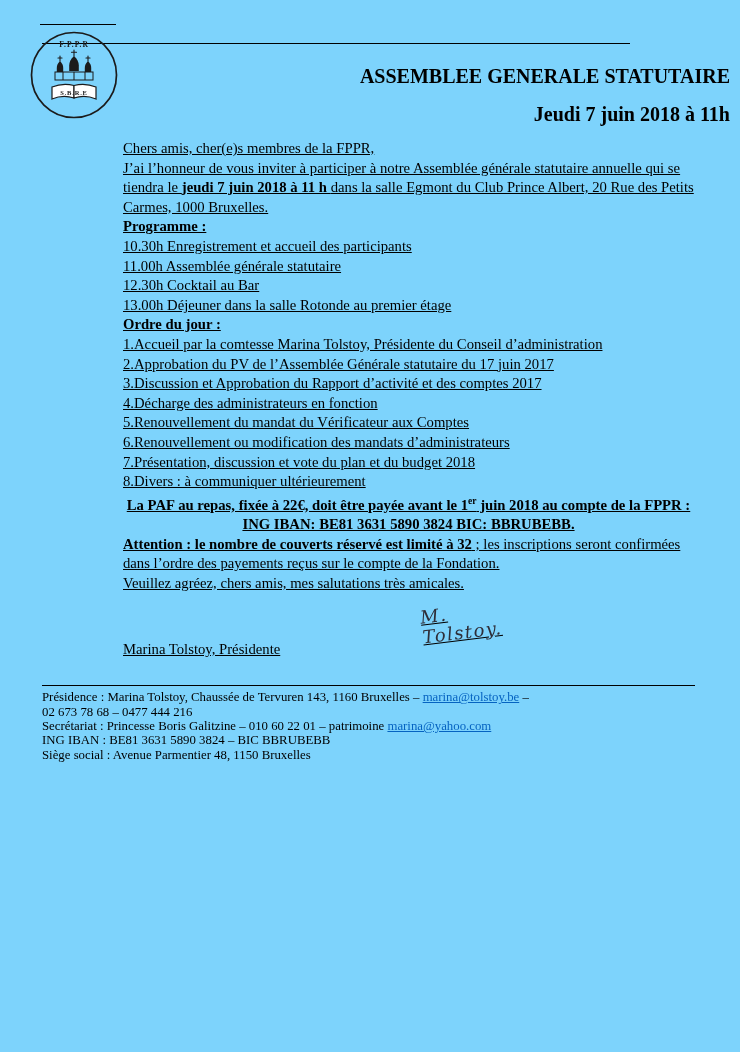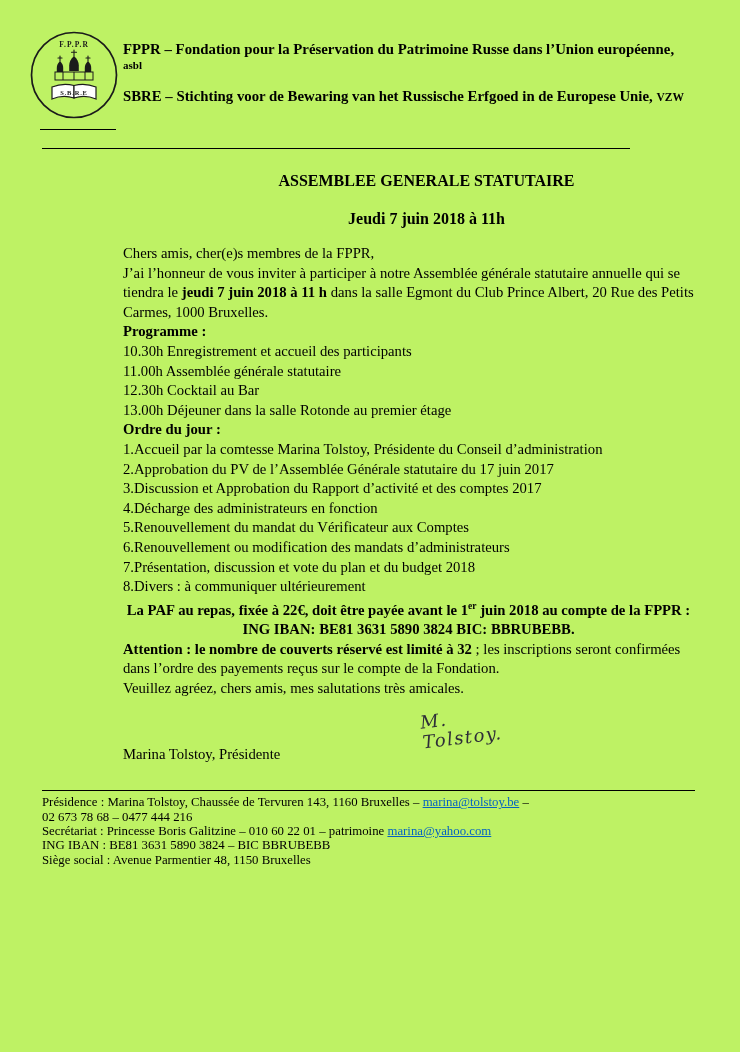--- a/index.html
+++ b/index.html
@@ -1,38 +1,38 @@
 <!DOCTYPE html>
 <html style="--link: #0563c1;"><head>
 <meta charset="utf-8">
 <style>
   * { margin:0; padding:0; box-sizing:border-box; }
   html, body { background:#ffffff; }
   .page {
     position:relative;
     width:740px; height:1052px;
-    background:#bef264;
+    background:#7dd3fc;
     color:#000;
     font-family:"Liberation Serif","DejaVu Serif",serif;
     overflow:hidden;
   }
   
   .logo { position:absolute; top:30px; left:29px; width:90px; height:90px; }
   .letterhead { padding:41px 28px 0 123px; font-weight:bold; }
   .org-line { font-size:14.8px; white-space:nowrap; }
   .org-suffix-small { font-size:11px; margin-top:1px; }
   .org-nl { margin-top:17px; }
   .vzw-small { font-size:11.5px; }
   .short-rule { margin:24px 0 0 40px; width:76px; border-bottom:1.6px solid #000; }
   .long-rule  { margin:18px 0 0 42px; width:588px; border-bottom:1.2px solid #000; }
   
-  .title-block { margin:22px 10px 0 123px; text-align:center; font-weight:bold; font-size:16px; line-height:20px; }
+  .title-block { margin:22px 10px 0 123px; text-align:right; font-weight:bold; font-size:20px; line-height:20px; }
   .title-line-2 { margin-top:18px; }
   
-  .letter-body { margin:15px 46px 12px 123px; font-size:14.7px; line-height:19.6px; }
+  .letter-body { margin:15px 46px 12px 123px; font-size:14.7px; line-height:19.6px;text-decoration:underline; }
   .letter-body p { margin:0; }
   .b { font-weight:bold; }
   .mt-blank { margin-top:17px; }
   .paf-p { margin-top:50px; font-weight:bold;text-align:center; }
   .paf-p sup { font-size:9.5px; vertical-align:super; }
   .attention-p { margin-top:33px; }
   .signature-script {
     margin:7px 0 0 298px;
     width:110px;
     font-style:italic;
@@ -77,25 +77,20 @@
           <line x1="56" y1="42" x2="56" y2="50"></line>
       </g>
       <g stroke="#1b1b1b" stroke-width="1.2" fill="#ffffff">
         <path d="M23 57 Q34 52.5 45 55.5 L45 68 Q34 64.5 23 69 Z"></path>
         <path d="M67 57 Q56 52.5 45 55.5 L45 68 Q56 64.5 67 69 Z"></path>
       </g>
       <text x="45" y="64.5" text-anchor="middle" font-size="6.5" letter-spacing="0.8" fill="#1b1b1b" font-weight="bold">S.B.R.E</text>
     </svg>
   </div>
 
-  <div class="letterhead">
-    <div class="org-line">FPPR – Fondation pour la Préservation du Patrimoine Russe dans l’Union européenne,</div>
-    <div class="org-suffix-small">asbl</div>
-    <div class="org-line org-nl"><span>SBRE – Stichting voor de Bewaring van het Russische Erfgoed in de Europese Unie, </span><span class="vzw-small">VZW</span></div>
-  </div>
 
   <div class="short-rule"></div>
   <div class="long-rule"></div>
 
   <div class="title-block">
     <div>ASSEMBLEE GENERALE STATUTAIRE</div>
     <div class="title-line-2">Jeudi 7  juin 2018 à 11h</div>
   </div>
 
   <div class="letter-body">

